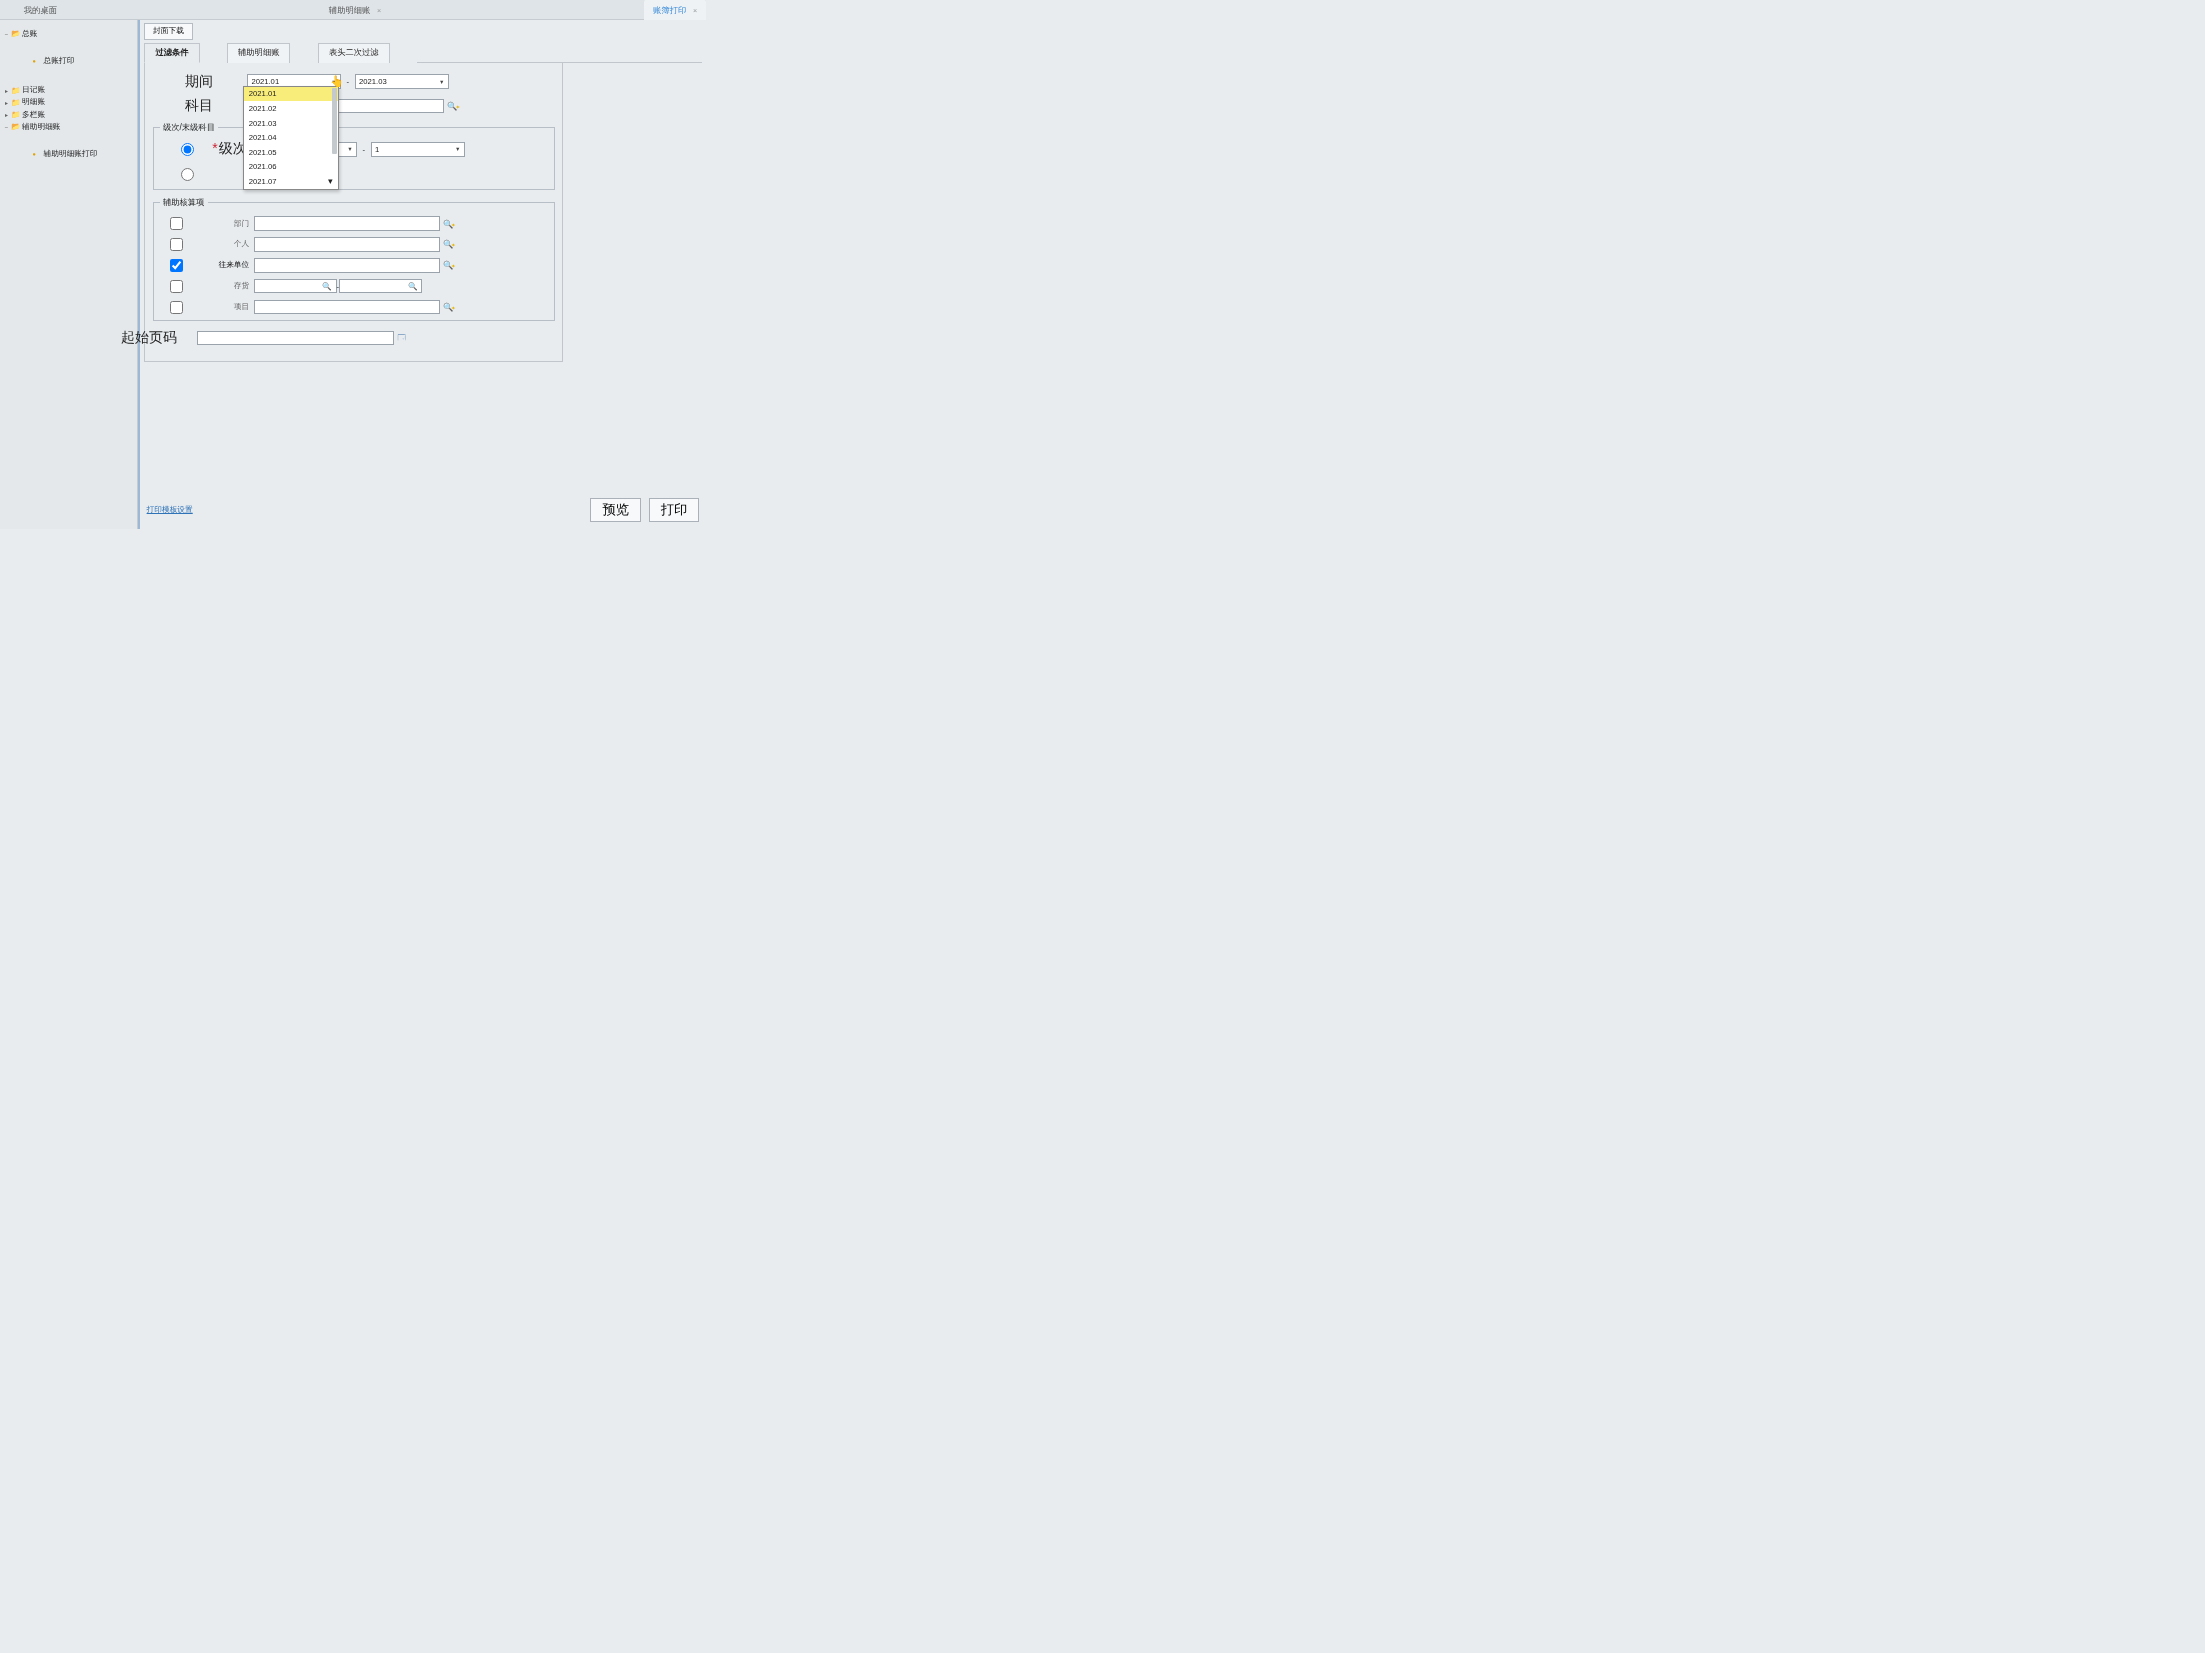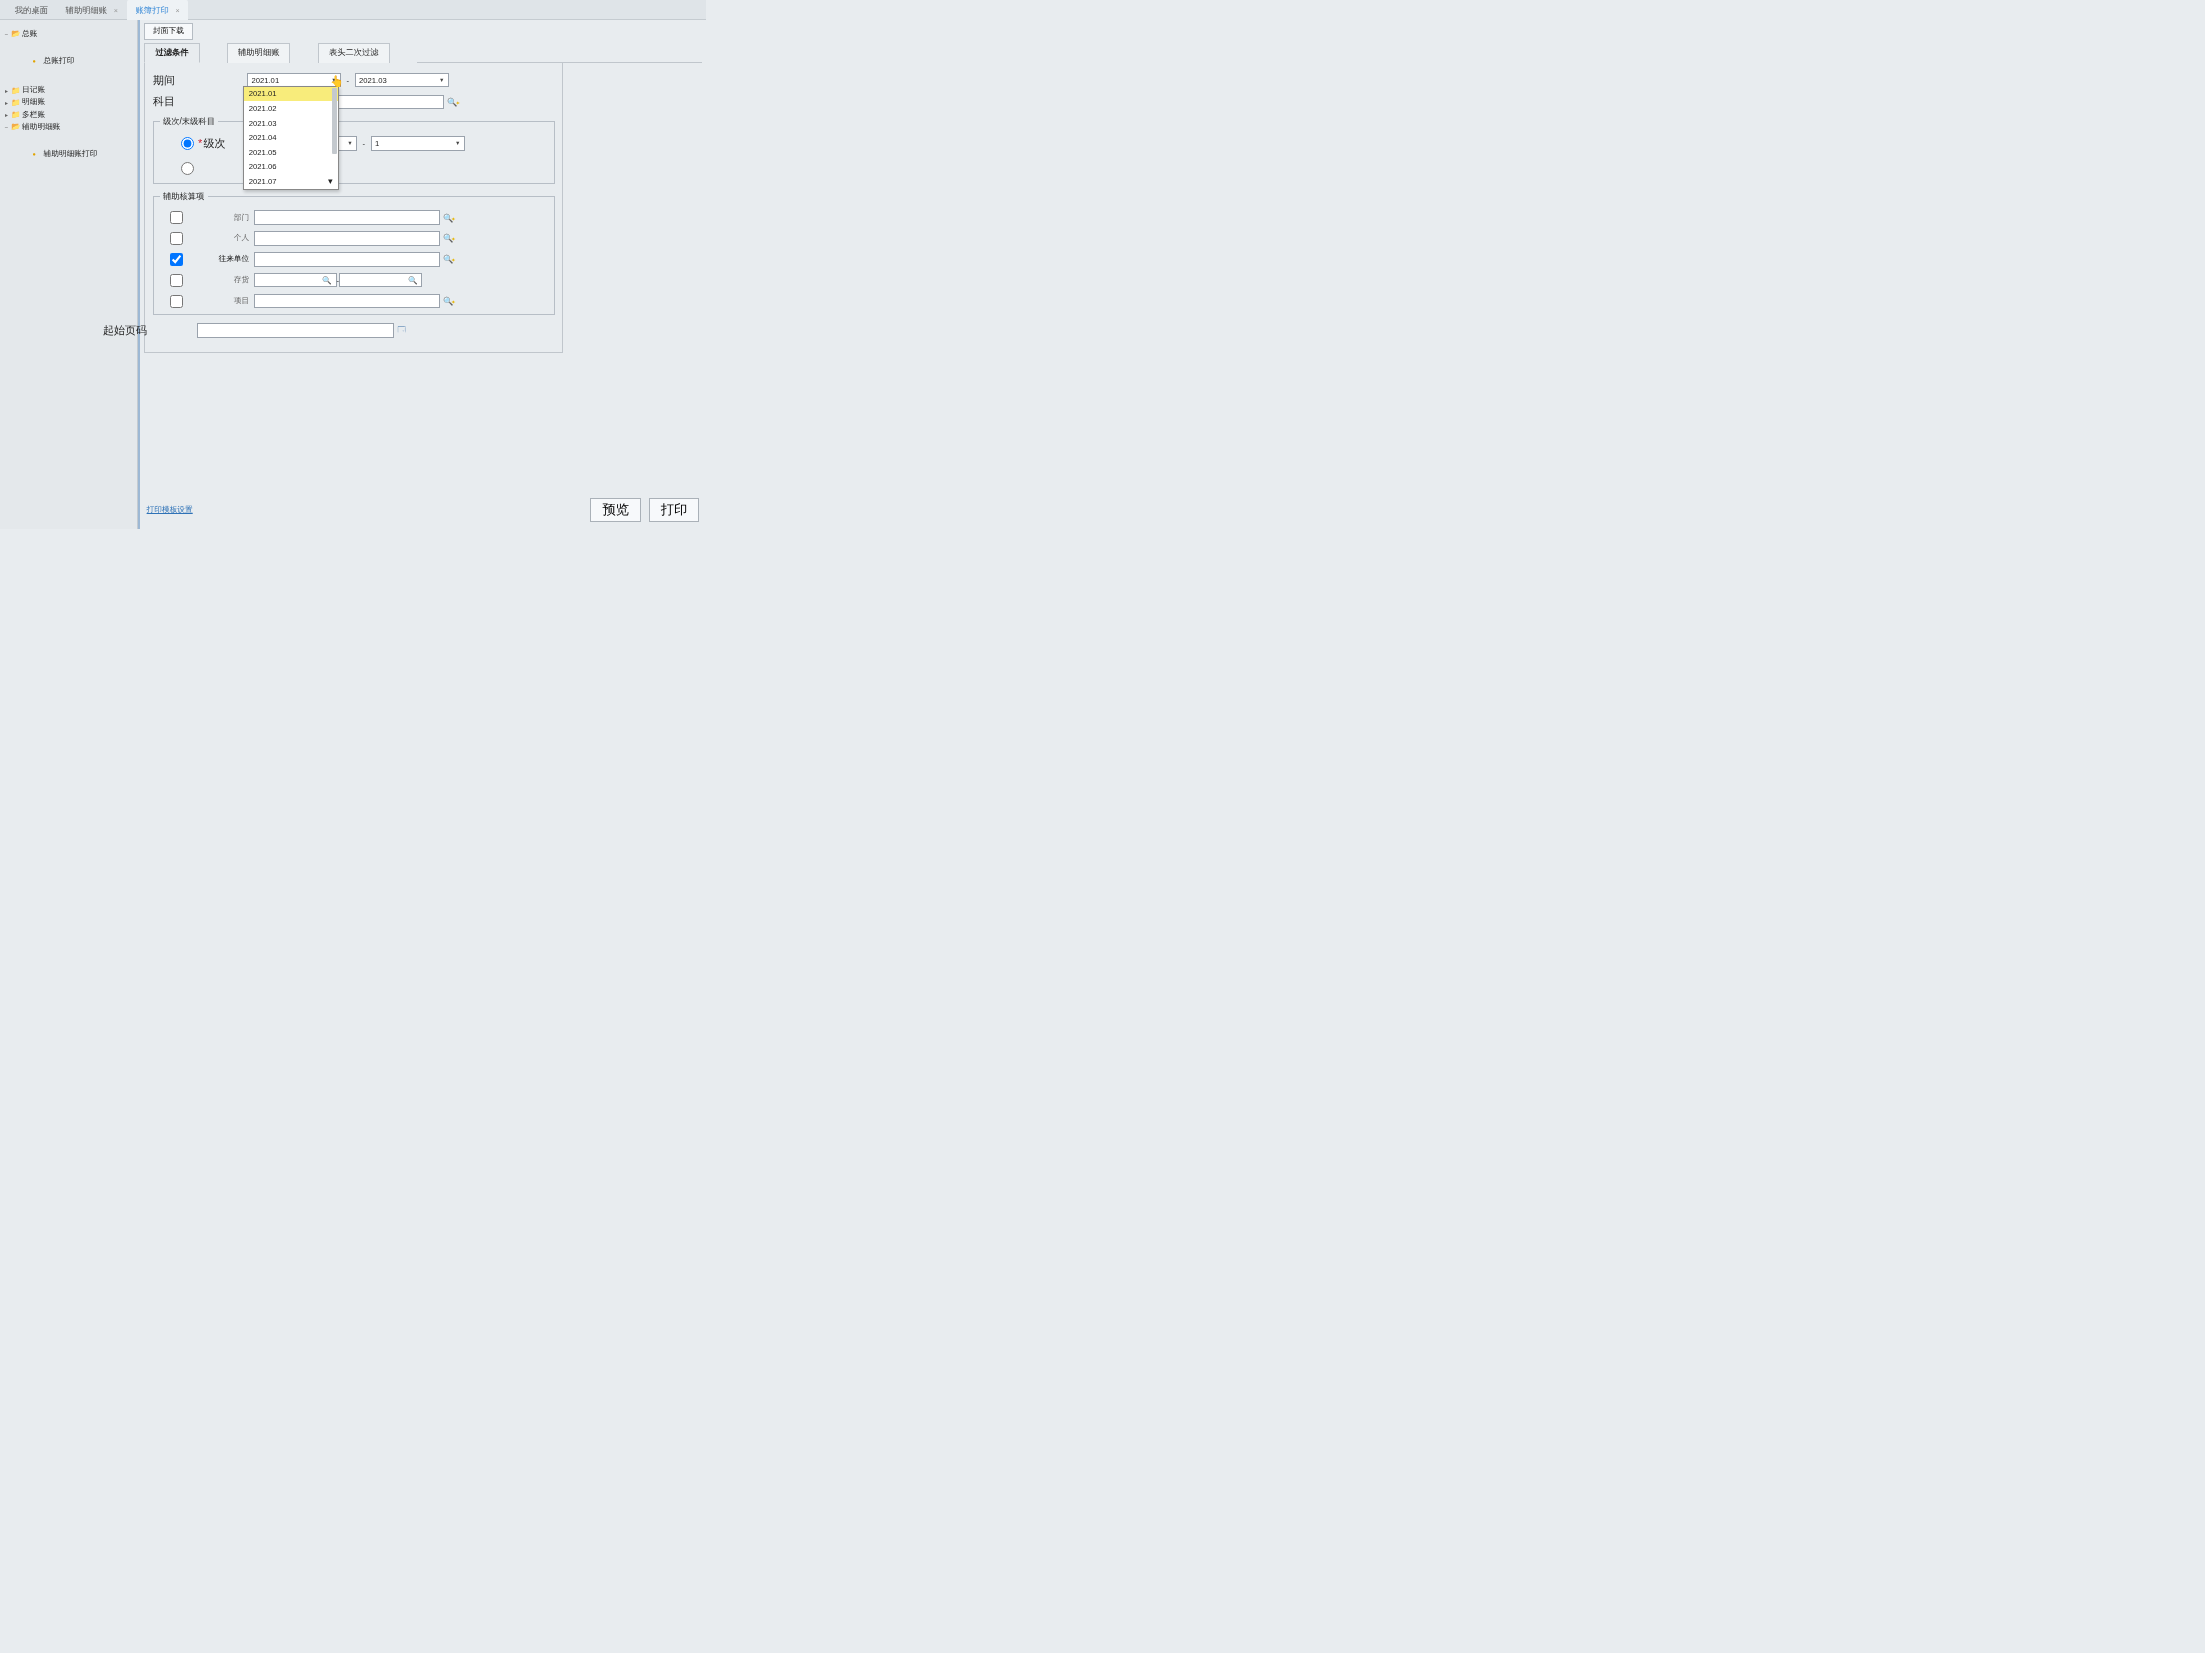--- a/index.html
+++ b/index.html
@@ -12,21 +12,22 @@
   }
   .app { width: 706px; height: 529px; position: relative; background: #e8ecef; }
 
   
   .tabs {
     display: flex;
     align-items: center;
     height: 20px;
     background: #dfe4e8;
     border-bottom: 0.6px solid #c5cbd0;
-    padding-left: 6px;
+    padding-left: 15px;
+    justify-content: space-between;
   }
   .tab {
     padding: 0 8.8px;
     height: 20px;
     line-height: 20px;
     color: #444;
     font-size: 8.3px;
     position: relative;
   }
   .tab.inactive { color: #555; }
@@ -103,21 +104,21 @@
   .panel {
     border: 0.6px solid #c0c6cc;
     border-top: none;
     padding: 10px 7.7px 7.7px 7.7px;
     width: 419px;
     background: #e8ecef;
     position: relative;
   }
 
   .fr { display: flex; align-items: center; margin-bottom: 6.6px; }
-  .fr .lab { width: 94px; text-align: left; padding-right: 2px; font-size: 11px; }
+  .fr .lab { width: 94px; text-align: center; padding-right: 2px; font-size: 14px; }
   .fr .lab .req { color: #c23; margin-right: 1.1px; }
   .fr .sep { padding: 0 5.5px; }
   .combo {
     display: inline-flex;
     align-items: center;
     background: #fff;
     border: 0.6px solid #9aa2ac;
     height: 14.3px;
     width: 94px;
     padding: 0 3.3px;

